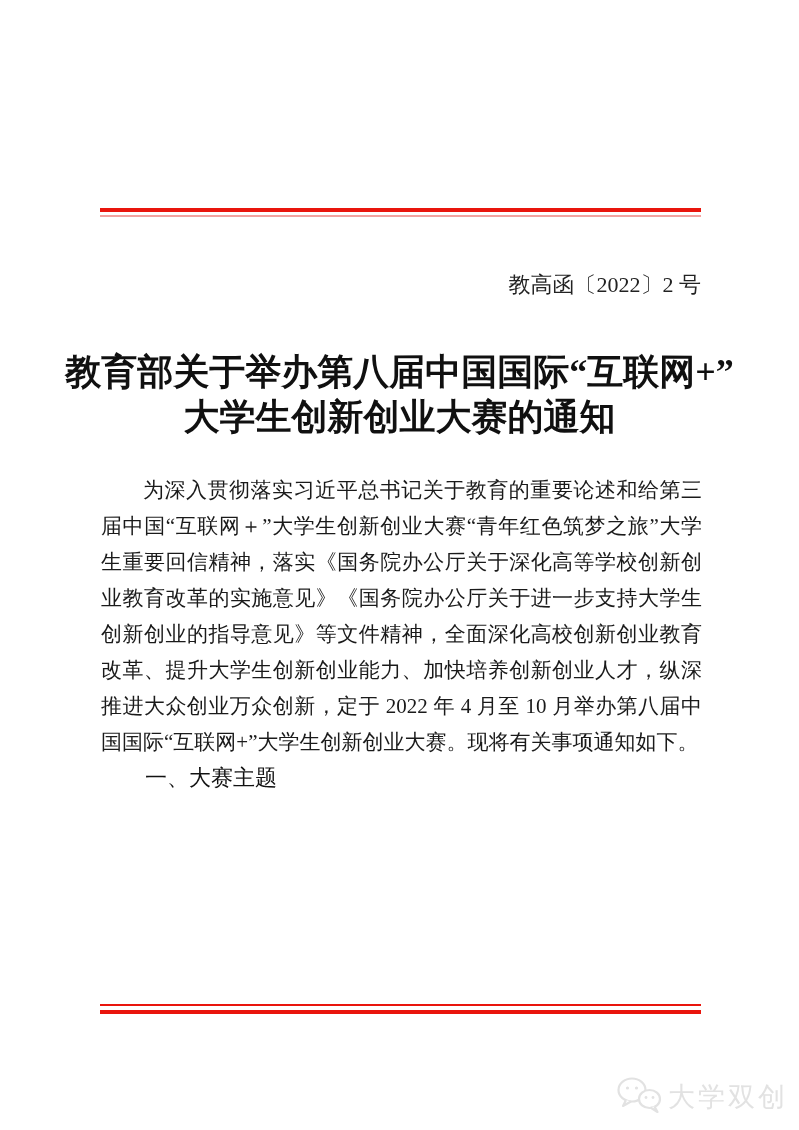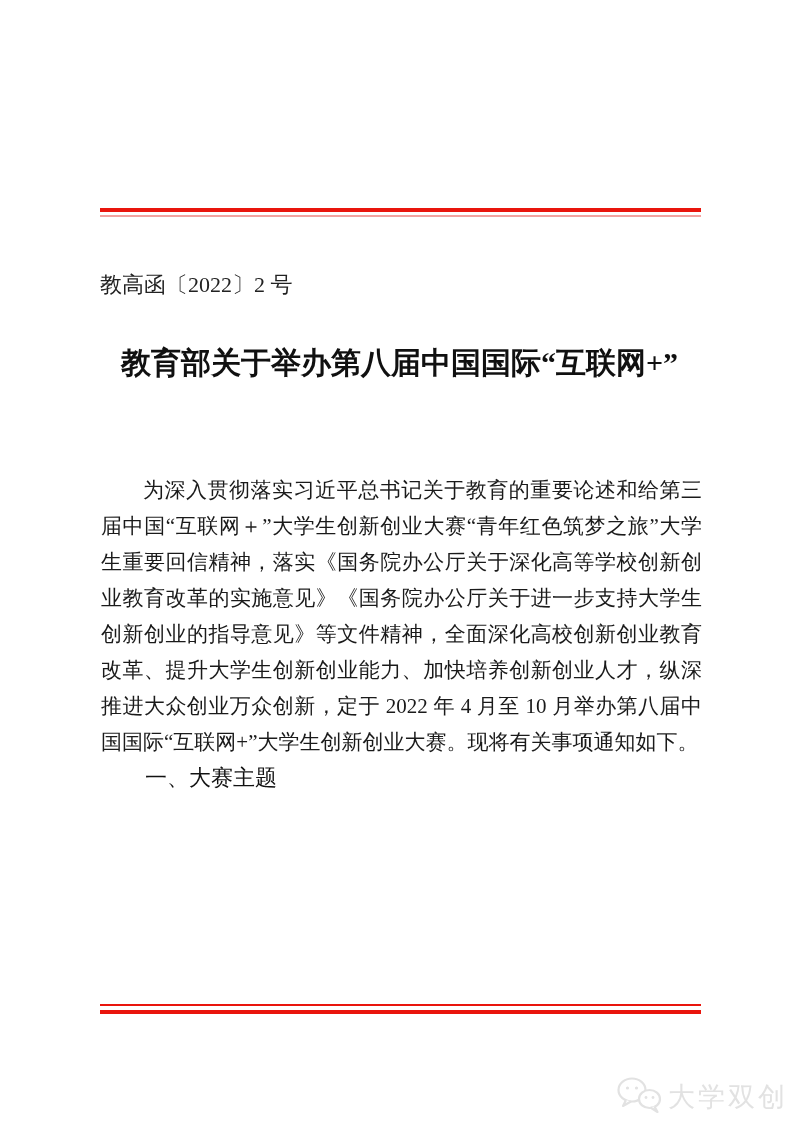--- a/index.html
+++ b/index.html
@@ -35,32 +35,33 @@
   .sep-bottom { position: absolute; top: 1004px; left: 100px; width: 601px; }
   .sep-bottom .thin  { height: 2px; background: #e9150d; }
   .sep-bottom .thick { height: 4px; background: #e9150d; margin-top: 4px; }
 
   
   .doc-number {
     position: absolute;
     top: 270px;
     left: 100px;
     width: 601px;
+    text-align: right;
     font-size: 22px;
     color: #222222;
   }
 
   
   .doc-title {
     position: absolute;
-    top: 340px;
+    top: 350px;
     left: 0;
     width: 100%;
     text-align: center;
-    font-size: 30px;
+    font-size: 36px;
     line-height: 45px;
     font-weight: 700;
     color: #101010;
   }
 
   
   .doc-body {
     position: absolute;
     top: 472px;
     left: 101px;
@@ -106,20 +107,21 @@
 
   <div class="sep-top">
     <div class="thick"></div>
     <div class="thin"></div>
   </div>
 
   <div class="doc-number">教高函〔2022〕2 号</div>
 
   <div class="doc-title">
     <div>教育部关于举办第八届中国国际“互联网+”</div>
+    <div>大学生创新创业大赛的通知</div>
   </div>
 
   <div class="doc-body">
     <p class="indent">为深入贯彻落实习近平总书记关于教育的重要论述和给第三届中国“互联网＋”大学生创新创业大赛“青年红色筑梦之旅”大学生重要回信精神，落实《国务院办公厅关于深化高等学校创新创业教育改革的实施意见》《国务院办公厅关于进一步支持大学生创新创业的指导意见》等文件精神，全面深化高校创新创业教育改革、提升大学生创新创业能力、加快培养创新创业人才，纵深推进大众创业万众创新，定于 2022 年 4 月至 10 月举办第八届中国国际“互联网+”大学生创新创业大赛。现将有关事项通知如下。</p>
     <p class="heading indent">一、大赛主题</p>
   </div>
 
   <div class="sep-bottom">
     <div class="thin"></div>
     <div class="thick"></div>

